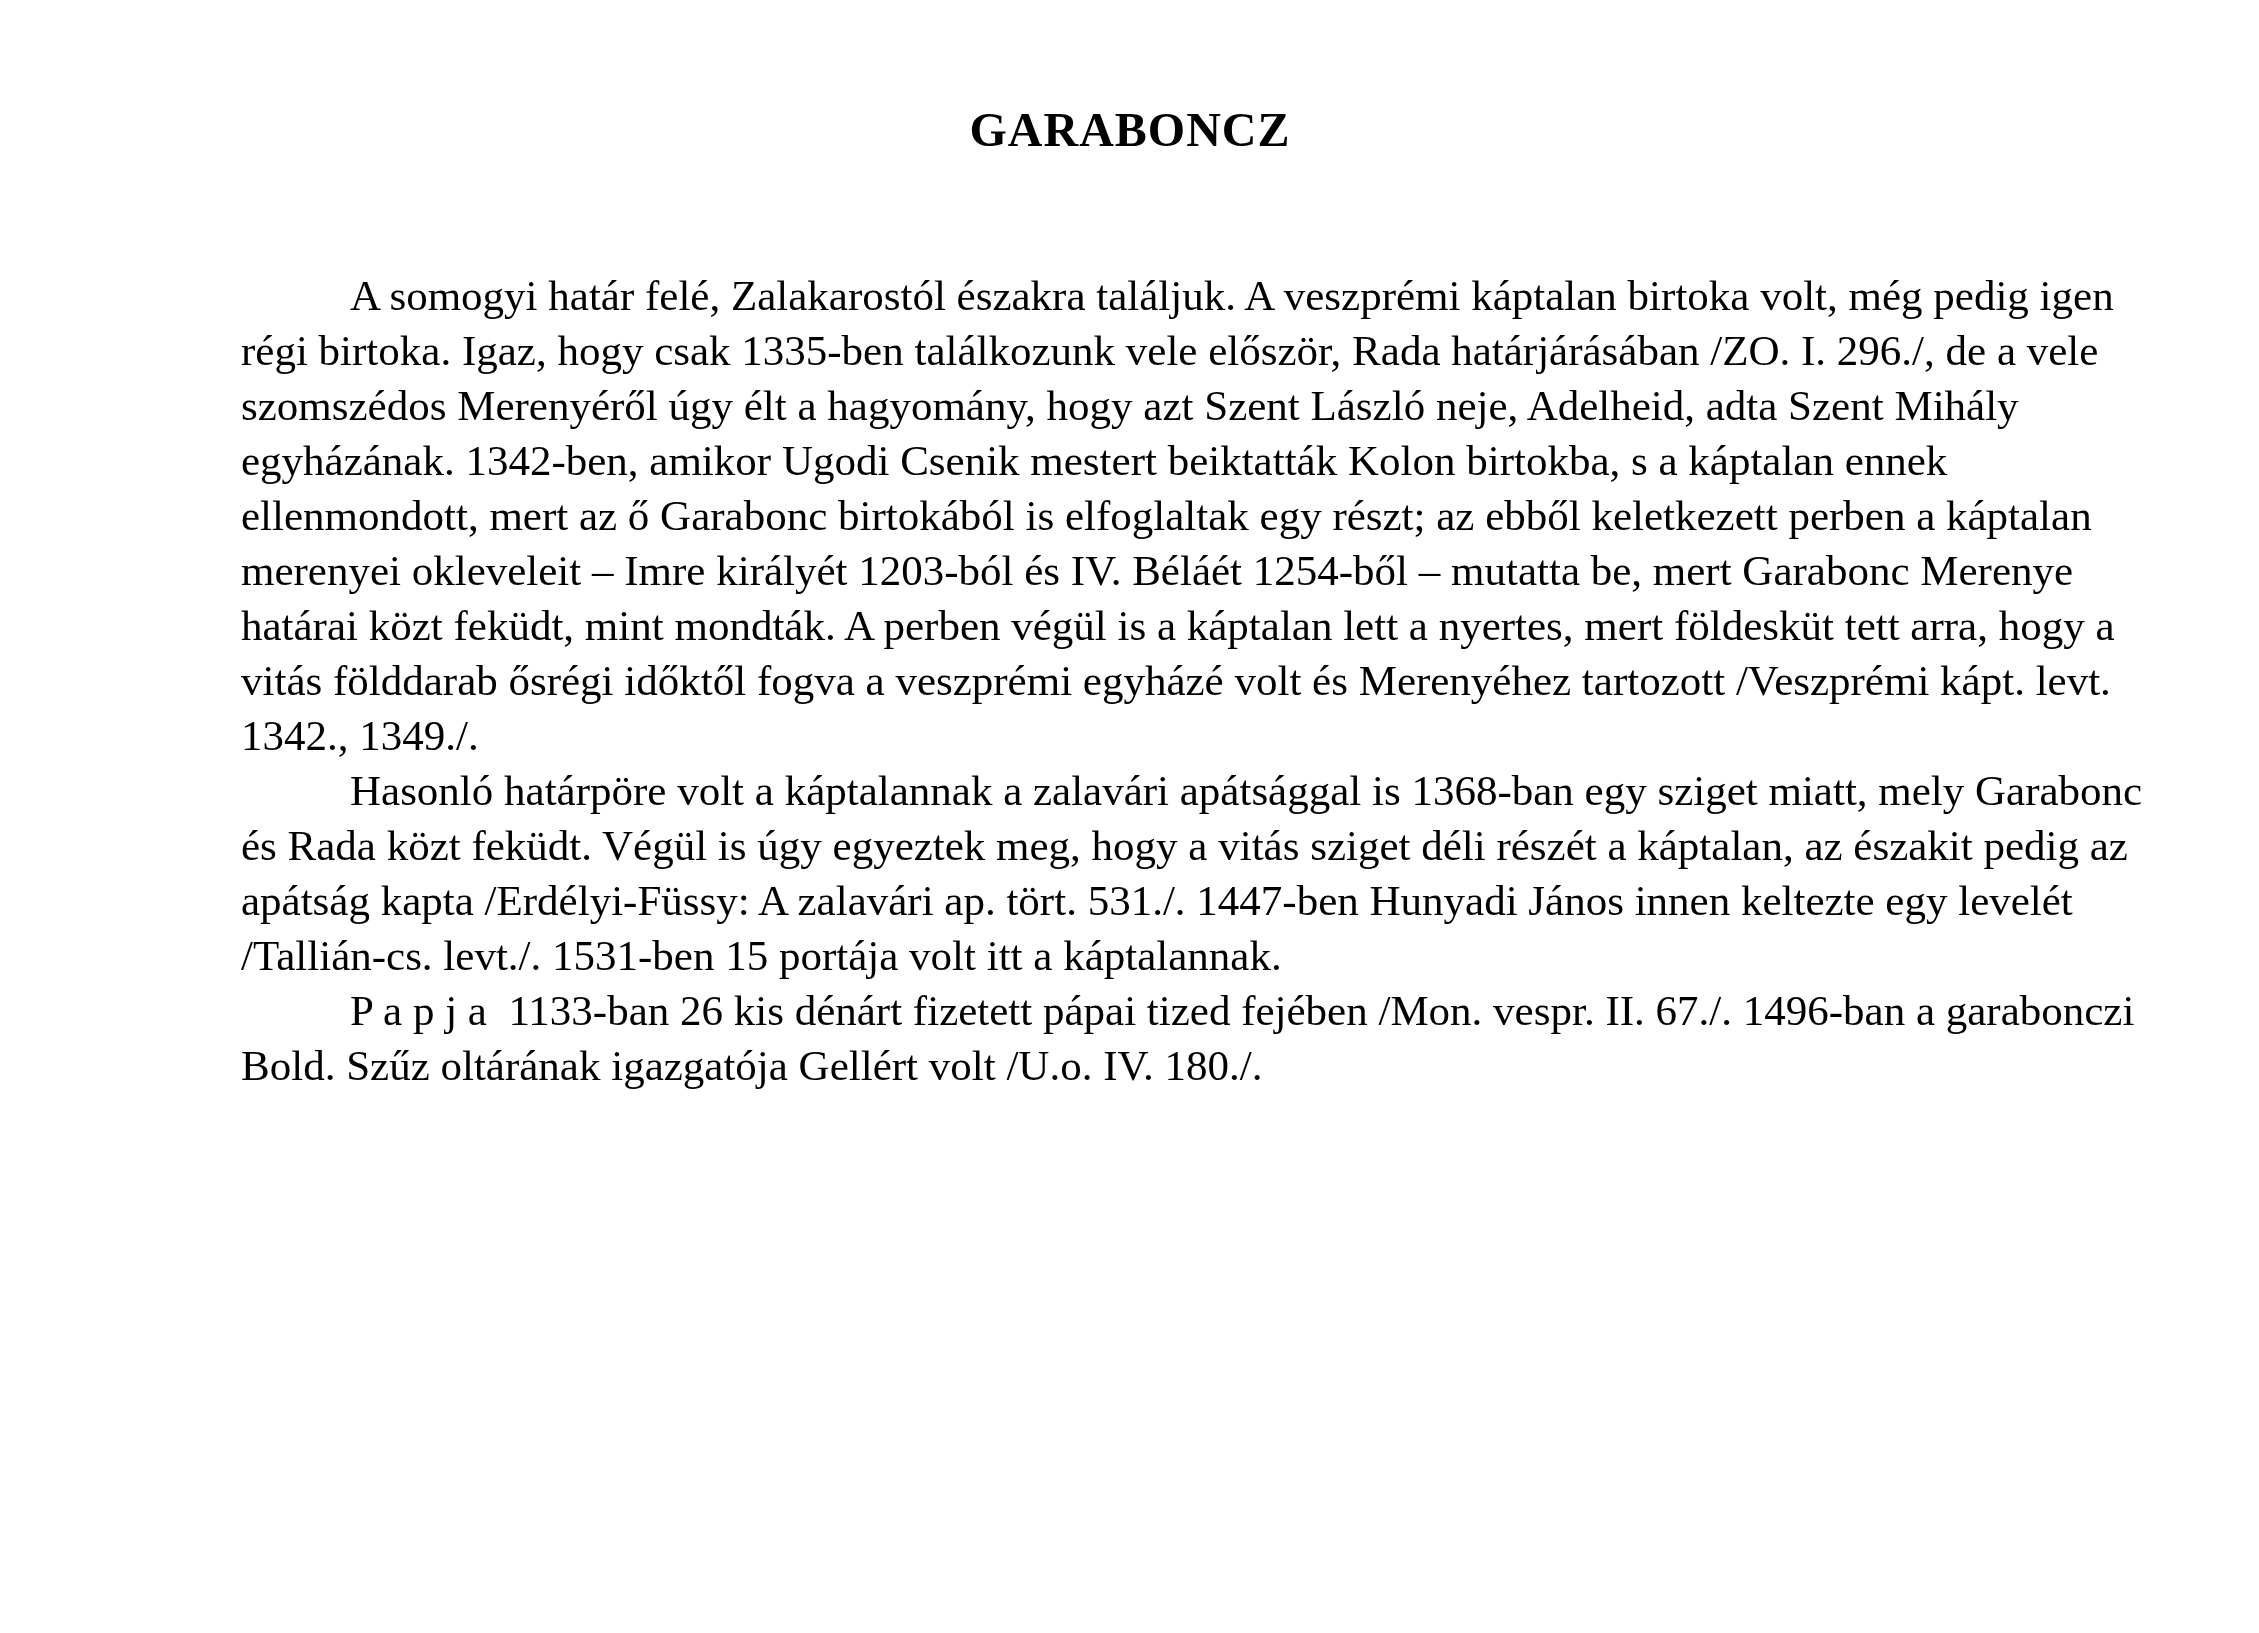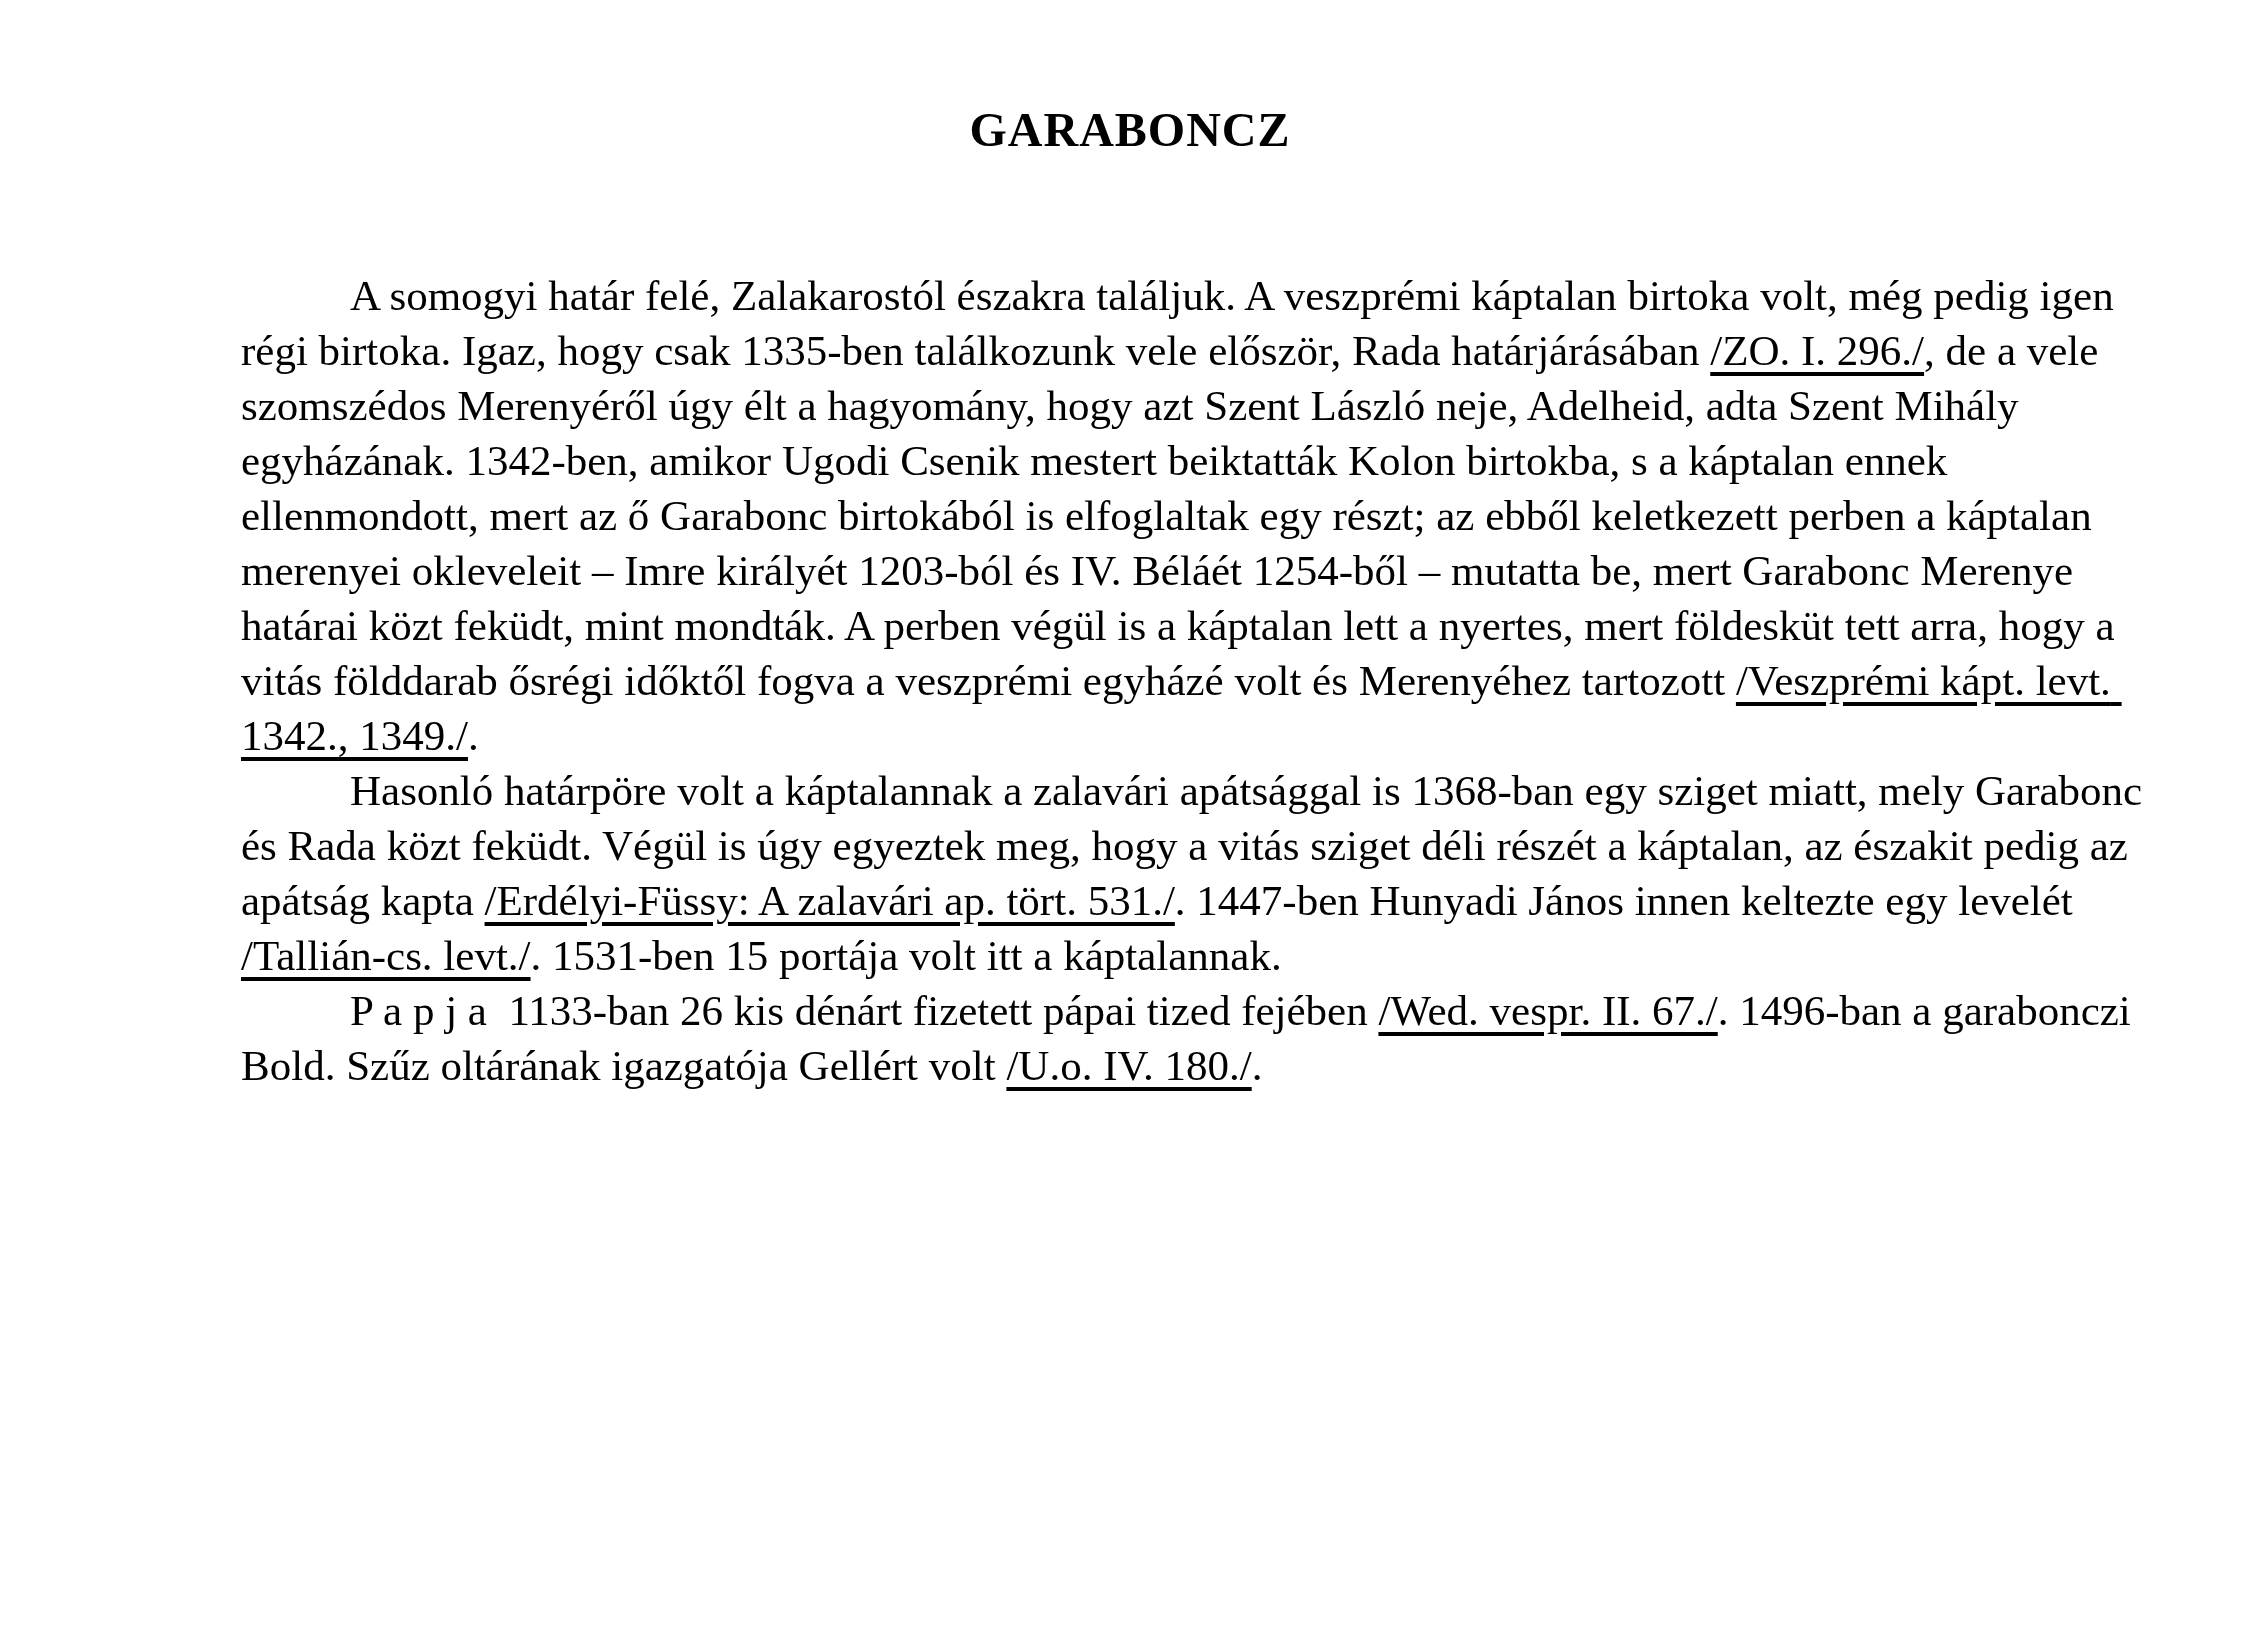--- a/index.html
+++ b/index.html
@@ -38,38 +38,37 @@
     font-size: 43px;
     line-height: 55px;
     text-align: left;
   }
   .para {
     margin: 0;
     text-indent: 109px;
     white-space: pre-wrap;
   }
   .u {
-    text-decoration: underline;
     text-decoration-thickness: 3.8px;
     text-underline-offset: 6.7px;
   }
 </style>
 </head>
 <body>
 
 <div class="page">
 
   <div class="doc-header">
     <div class="doc-title">GARABONCZ</div>
   </div>
 
   <div class="content">
 
     <p class="para"><span>A somogyi határ felé, Zalakarostól északra találjuk. A veszprémi káptalan birtoka volt, még pedig igen régi birtoka. Igaz, hogy csak 1335-ben találkozunk vele először, Rada határjárásában </span><span class="u">/ZO. I. 296./</span><span>, de a vele szomszédos Merenyéről úgy élt a hagyomány, hogy azt Szent László neje, Adelheid, adta Szent Mihály egyházának. 1342-ben, amikor Ugodi Csenik mestert beiktatták Kolon birtokba, s a káptalan ennek ellenmondott, mert az ő Garabonc birtokából is elfoglaltak egy részt; az ebből keletkezett perben a káptalan merenyei okleveleit – Imre királyét 1203-ból és IV. Béláét 1254-ből – mutatta be, mert Garabonc Merenye határai közt feküdt, mint mondták. A perben végül is a káptalan lett a nyertes, mert földesküt tett arra, hogy a vitás földdarab ősrégi időktől fogva a veszprémi egyházé volt és Merenyéhez tartozott </span><span class="u">/Veszprémi kápt. levt. 1342., 1349./</span><span>.</span></p>
 
     <p class="para"><span>Hasonló határpöre volt a káptalannak a zalavári apátsággal is 1368-ban egy sziget miatt, mely Garabonc és Rada közt feküdt. Végül is úgy egyeztek meg, hogy a vitás sziget déli részét a káptalan, az északit pedig az apátság kapta </span><span class="u">/Erdélyi-Füssy: A zalavári ap. tört. 531./</span><span>. 1447-ben Hunyadi János innen keltezte egy levelét </span><span class="u">/Tallián-cs. levt./</span><span>. 1531-ben 15 portája volt itt a káptalannak.</span></p>
 
-    <p class="para"><span>P a p j a  1133-ban 26 kis dénárt fizetett pápai tized fejében </span><span class="u">/Wed. vespr. II. 67./</span><span>. 1496-ban a garabonczi Bold. Szűz oltárának igazgatója Gellért volt </span><span class="u">/U.o. IV. 180./</span><span>.</span></p>
+    <p class="para"><span>P a p j a  1133-ban 26 kis dénárt fizetett pápai tized fejében </span><span class="u">/Mon. vespr. II. 67./</span><span>. 1496-ban a garabonczi Bold. Szűz oltárának igazgatója Gellért volt </span><span class="u">/U.o. IV. 180./</span><span>.</span></p>
 
   </div>
 
 </div>
 
 
 </body></html>

